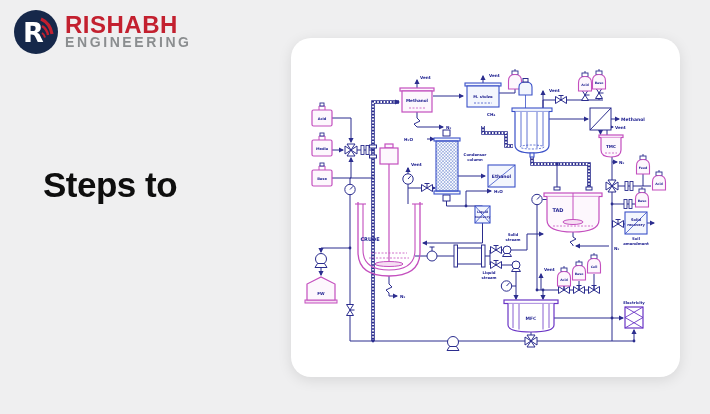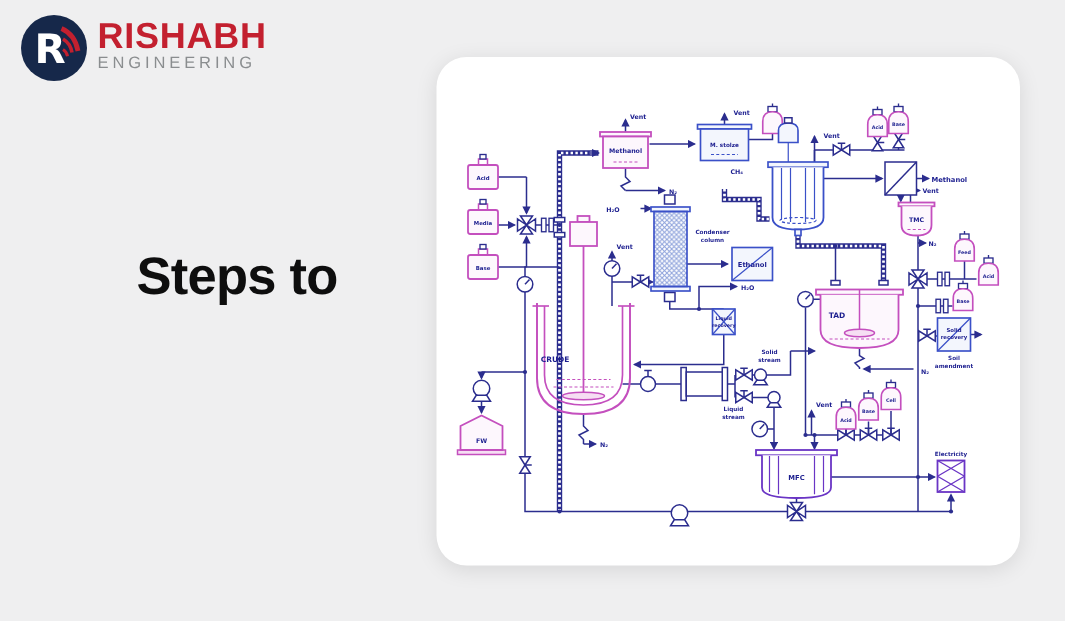--- a/index.html
+++ b/index.html
@@ -3,25 +3,25 @@
 <meta charset="utf-8">
 <style>
   html,body{margin:0;padding:0;}
   body{
     width:710px;height:414px;position:relative;overflow:hidden;
     background:#efeff0;font-family:"Liberation Sans",sans-serif;
   }
   
   .logo{position:absolute;left:13px;top:9px;display:flex;align-items:center;gap:6px;}
   .logo-text .brand{color:#c3202f;font-weight:800;font-size:24px;letter-spacing:.5px;line-height:20px;}
-  .logo-text .sub{color:#8a8d8f;font-weight:400;font-size:11px;letter-spacing:2.6px;line-height:14px;}
+  .logo-text .sub{color:#8a8d8f;font-weight:700;font-size:14px;letter-spacing:2.6px;line-height:14px;}
   
   .headline{
     position:absolute;left:43px;top:163px;color:#0e0e0e;
-    font-size:35px;font-weight:700;line-height:44px;letter-spacing:-.5px;margin-left:48px;
+    font-size:35px;font-weight:700;line-height:44px;letter-spacing:-.5px;
   }
   
   .card{
     position:absolute;left:291px;top:38px;width:389px;height:339px;
     background:#ffffff;border-radius:20px;box-shadow:0 3px 14px rgba(0,0,0,.10);
   }
   .card svg{position:absolute;left:0;top:0;}
   
   .t{font-family:"DejaVu Sans",sans-serif;font-weight:bold;fill:#1c1e8f;}
   .s50{font-size:5px}.s45{font-size:4.5px}.s42{font-size:4.2px}

